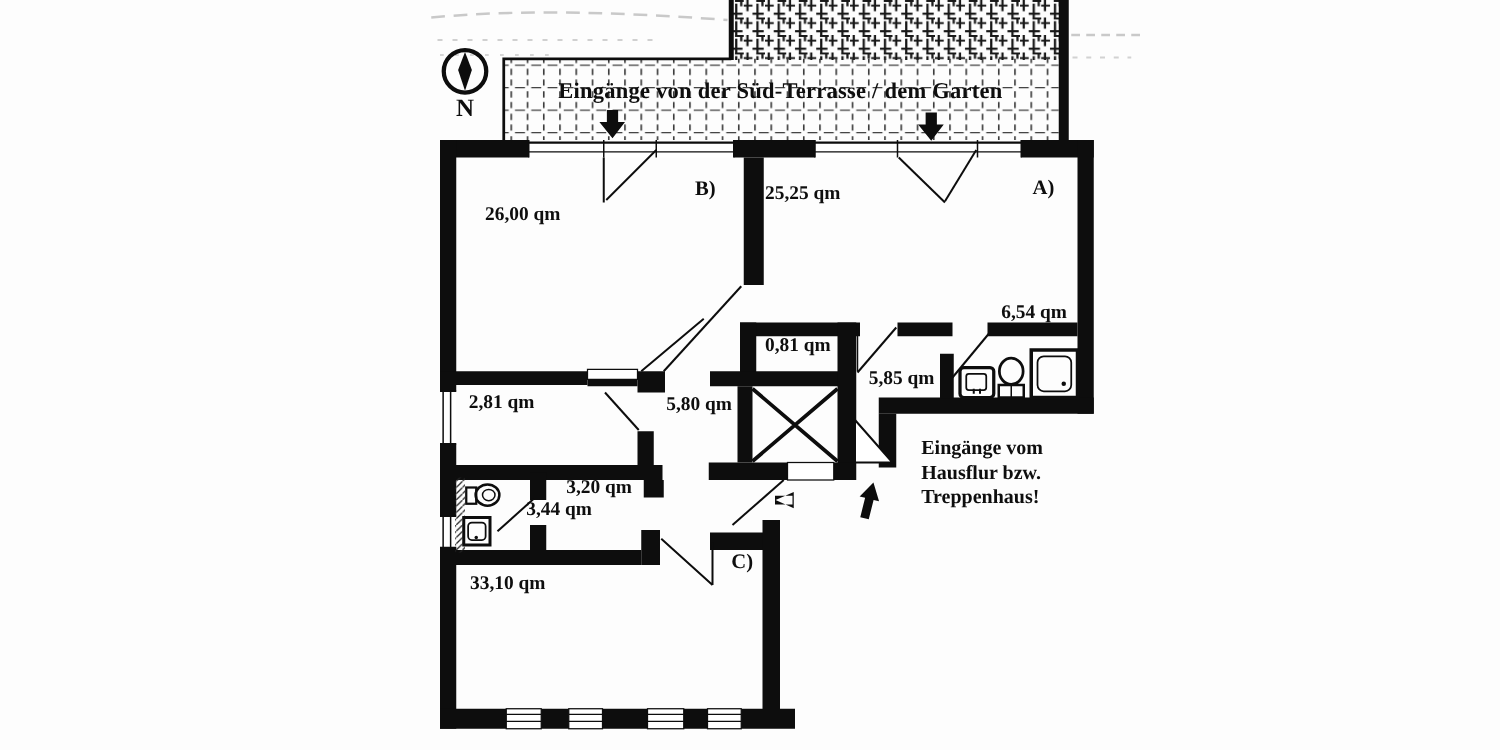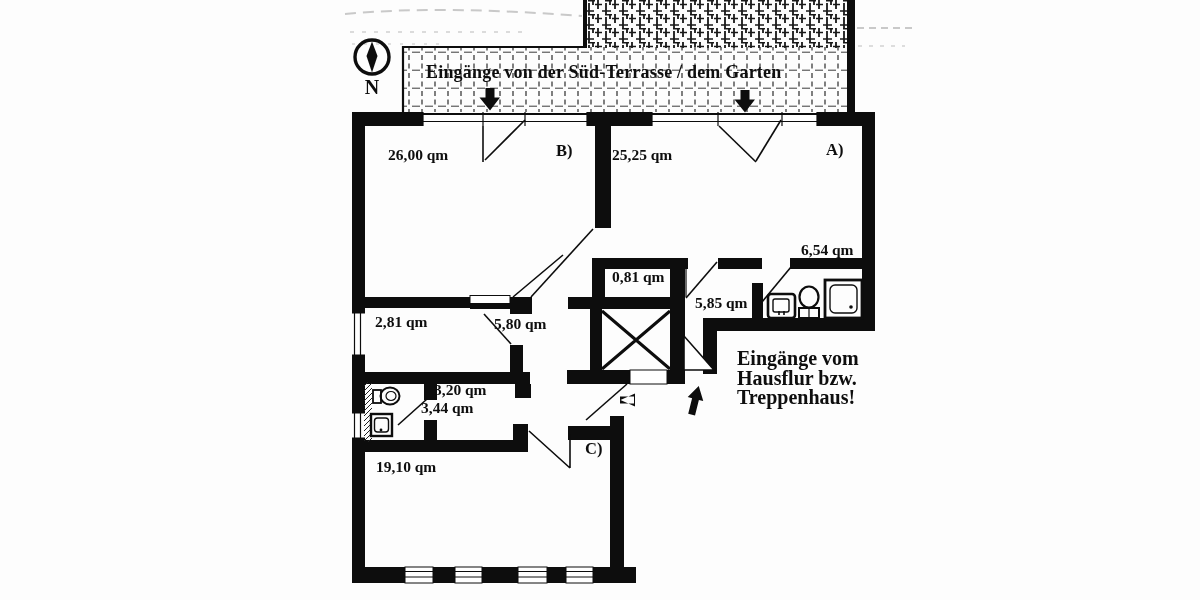--- a/index.html
+++ b/index.html
@@ -3,23 +3,23 @@
 <meta charset="utf-8">
 <style>
   html,body{margin:0;padding:0;background:#ffffff;}
   #stage{position:relative;width:1200px;height:600px;background:#fdfdfd;overflow:hidden;
          font-family:"Liberation Serif",serif;}
   #plan-svg{position:absolute;left:0;top:0;}
   .lbl{position:absolute;font-family:"Liberation Serif",serif;font-weight:bold;
        color:#0e0e0e;white-space:nowrap;line-height:1.1;}
   .lbl-md{font-size:15.5px;}
   .lbl-tag{font-size:16.5px;}
-  .banner{font-size:18px;letter-spacing:.2px;width:400px;text-align:left;margin-left:24px;}
+  .banner{font-size:18px;letter-spacing:.2px;width:400px;text-align:right;}
   .north{font-size:20px;width:26px;text-align:center;}
-  .note{font-size:20px;line-height:19.5px;}
+  .note{font-size:16px;line-height:19.5px;}
 </style>
 </head>
 <body>
 
 <div id="stage">
 
   <svg id="plan-svg" width="1200" height="600" viewBox="0 0 1200 600">
     <defs>
       <pattern id="tileLight" width="13" height="18" patternUnits="userSpaceOnUse">
         <path d="M6 1 V6 M6 9.5 V14.5" stroke="#2b2b2b" stroke-width="1.2" fill="none"></path>
@@ -209,32 +209,32 @@
       <path d="M635 396.5 v-3 l-14.5 6.5 14.5 6.5 v-3 h-1 v-7 z M620 396.5 h15 v7 h-15 z"></path>
       <g transform="rotate(14 695 401)">
         <path d="M695 385.5 l8 13.5 h-4.5 v16 h-7 v-16 h-4.5 z"></path>
       </g>
     </g>
   </svg>
 
   <div class="lbl north" style="left:359px;top:76px">N</div>
   <div class="lbl banner" style="left:402px;top:63px">Eingänge von der Süd-Terrasse / dem Garten</div>
 
-  <div class="lbl lbl-md" style="left:388px;top:146px">26,00 qm</div>
+  <div class="lbl lbl-md" style="left:388px;top:163px">26,00 qm</div>
   <div class="lbl lbl-tag" style="left:556px;top:142px">B)</div>
   <div class="lbl lbl-md" style="left:612px;top:146px">25,25 qm</div>
   <div class="lbl lbl-tag" style="left:826px;top:141px">A)</div>
   <div class="lbl lbl-md" style="left:801px;top:241px">6,54 qm</div>
   <div class="lbl lbl-md" style="left:612px;top:268px">0,81 qm</div>
   <div class="lbl lbl-md" style="left:695px;top:294px">5,85 qm</div>
   <div class="lbl lbl-md" style="left:375px;top:313px">2,81 qm</div>
-  <div class="lbl lbl-md" style="left:494px;top:315px">5,80 qm</div>
-  <div class="lbl lbl-md" style="left:434px;top:381px">3,20 qm</div>
+  <div class="lbl lbl-md" style="left:533px;top:315px">5,80 qm</div>
+  <div class="lbl lbl-md" style="left:453px;top:381px">3,20 qm</div>
   <div class="lbl lbl-md" style="left:421px;top:399px">3,44 qm</div>
-  <div class="lbl lbl-md" style="left:376px;top:458px">19,10 qm</div>
+  <div class="lbl lbl-md" style="left:376px;top:458px">33,10 qm</div>
   <div class="lbl lbl-tag" style="left:585px;top:440px">C)</div>
 
   <div class="lbl note" style="left:737px;top:349px">
     <div>Eingänge vom</div>
     <div>Hausflur bzw.</div>
     <div>Treppenhaus!</div>
   </div>
 
 </div>
 

